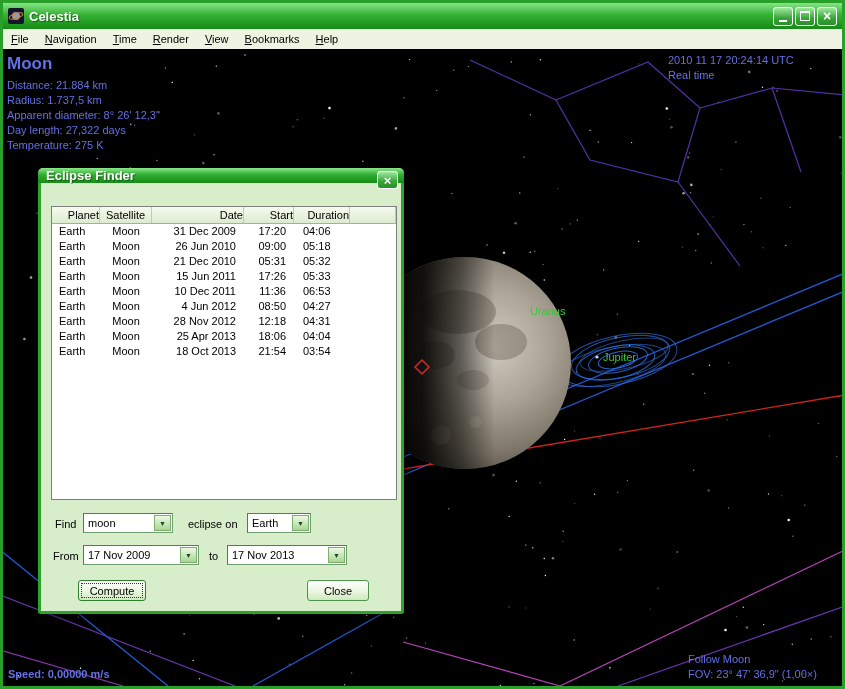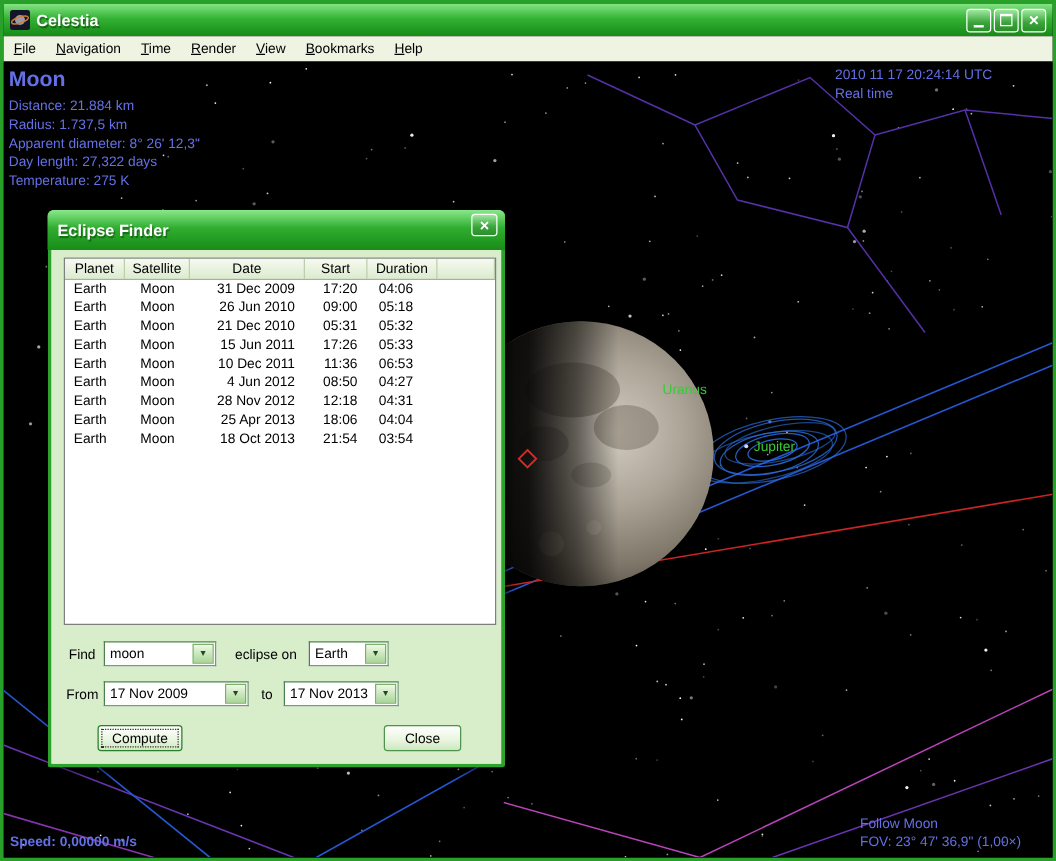--- a/index.html
+++ b/index.html
@@ -35,21 +35,21 @@
   .hud-object-name{left:4px;top:5px;font-size:17px;font-weight:bold;line-height:18px;}
   .hud-info{left:4px;top:28px;}
   .hud-datetime{left:665px;top:3px;}
   .hud-speed{left:5px;bottom:4px;font-weight:bold;}
   .hud-fov{left:685px;bottom:4px;}
 
   
   .dialog{position:absolute;left:35px;top:165px;width:366px;height:446px;box-sizing:border-box;
     border:3px solid #2da32d;border-top:none;border-radius:5px 5px 3px 3px;
     background:#d8eecb;box-shadow:3px 3px 8px rgba(0,0,0,.55);}
-  .dlg-titlebar{position:absolute;left:-3px;right:-3px;top:0;height:32px;
+  .dlg-titlebar{position:absolute;left:-3px;right:-3px;top:0;height:15px;
     background:linear-gradient(#8ae88a,#30ad30 45%,#178c17);
     border-radius:5px 5px 0 0;display:flex;align-items:center;padding:0 8px;box-sizing:border-box;}
   .dlg-title{color:#fff;font-weight:bold;font-size:13px;text-shadow:1px 1px 1px rgba(0,0,0,.4);}
   .dlg-close{position:absolute;right:3px;top:3px;width:21px;height:18px;border:1px solid #fff;
     border-radius:3px;background:linear-gradient(#9fe89f,#39a439 60%,#2a8f2a);
     color:#fff;font-size:13px;font-weight:bold;line-height:1;padding:0;cursor:pointer;}
 
   .ef-table{position:absolute;left:10px;top:38px;width:346px;height:294px;box-sizing:border-box;
     background:#fff;border:1px solid #7f7f7f;overflow:hidden;font-size:11px;color:#000;}
   .ef-head{display:flex;height:17px;box-sizing:border-box;
@@ -57,21 +57,21 @@
   .ef-head>div{box-sizing:border-box;border-right:1px solid #bccfaa;
     text-align:center;line-height:16px;overflow:hidden;}
   .ef-row{display:flex;height:15px;line-height:15px;}
   .ef-row>div{box-sizing:border-box;overflow:hidden;}
   .c0{width:48px;padding-left:7px;}
   .c1{width:52px;text-align:center;}
   .c2{width:92px;text-align:right;padding-right:8px;}
   .c3{width:50px;text-align:right;padding-right:8px;}
   .c4{width:56px;padding-left:9px;}
   .c5{flex:1;}
-  .ef-head .c0,.ef-head .c2,.ef-head .c3,.ef-head .c4{padding:0;text-align:center;}
+  .ef-head .c0,.ef-head .c2,.ef-head .c3,.ef-head .c4{padding:0;text-align:right;}
 
   .dlg-label{position:absolute;font-size:11px;color:#000;line-height:20px;}
 
   .combo{position:absolute;height:20px;box-sizing:border-box;background:#fff;
     border:1px solid #6f9e6f;border-top-color:#4d804d;border-left-color:#4d804d;cursor:pointer;}
   .combo-text{position:absolute;left:4px;top:0;right:17px;font-size:11px;line-height:18px;color:#000;overflow:hidden;}
   .combo-btn{position:absolute;top:1px;right:1px;bottom:1px;width:15px;
     background:linear-gradient(#eef8e6,#a9d695);border:1px solid #7ab06a;
     display:flex;align-items:center;justify-content:center;font-size:7px;color:#1d4d1d;}
 
@@ -549,21 +549,21 @@
       <span class="combo-text">Earth</span>
       <span class="combo-btn">▼</span>
     </div>
 
     <span class="dlg-label" style="left:12px;top:378px;">From</span>
     <div class="combo" style="left:42px;top:377px;width:116px;">
       <span class="combo-text">17 Nov 2009</span>
       <span class="combo-btn">▼</span>
     </div>
     <span class="dlg-label" style="left:168px;top:378px;">to</span>
-    <div class="combo" style="left:186px;top:377px;width:92px;">
+    <div class="combo" style="left:186px;top:377px;width:120px;">
       <span class="combo-text">17 Nov 2013</span>
       <span class="combo-btn">▼</span>
     </div>
 
     <button class="xp-btn default" style="left:37px;top:412px;width:68px;">Compute</button>
     <button class="xp-btn" style="left:266px;top:412px;width:62px;">Close</button>
   </div>
 
 </div>
 

